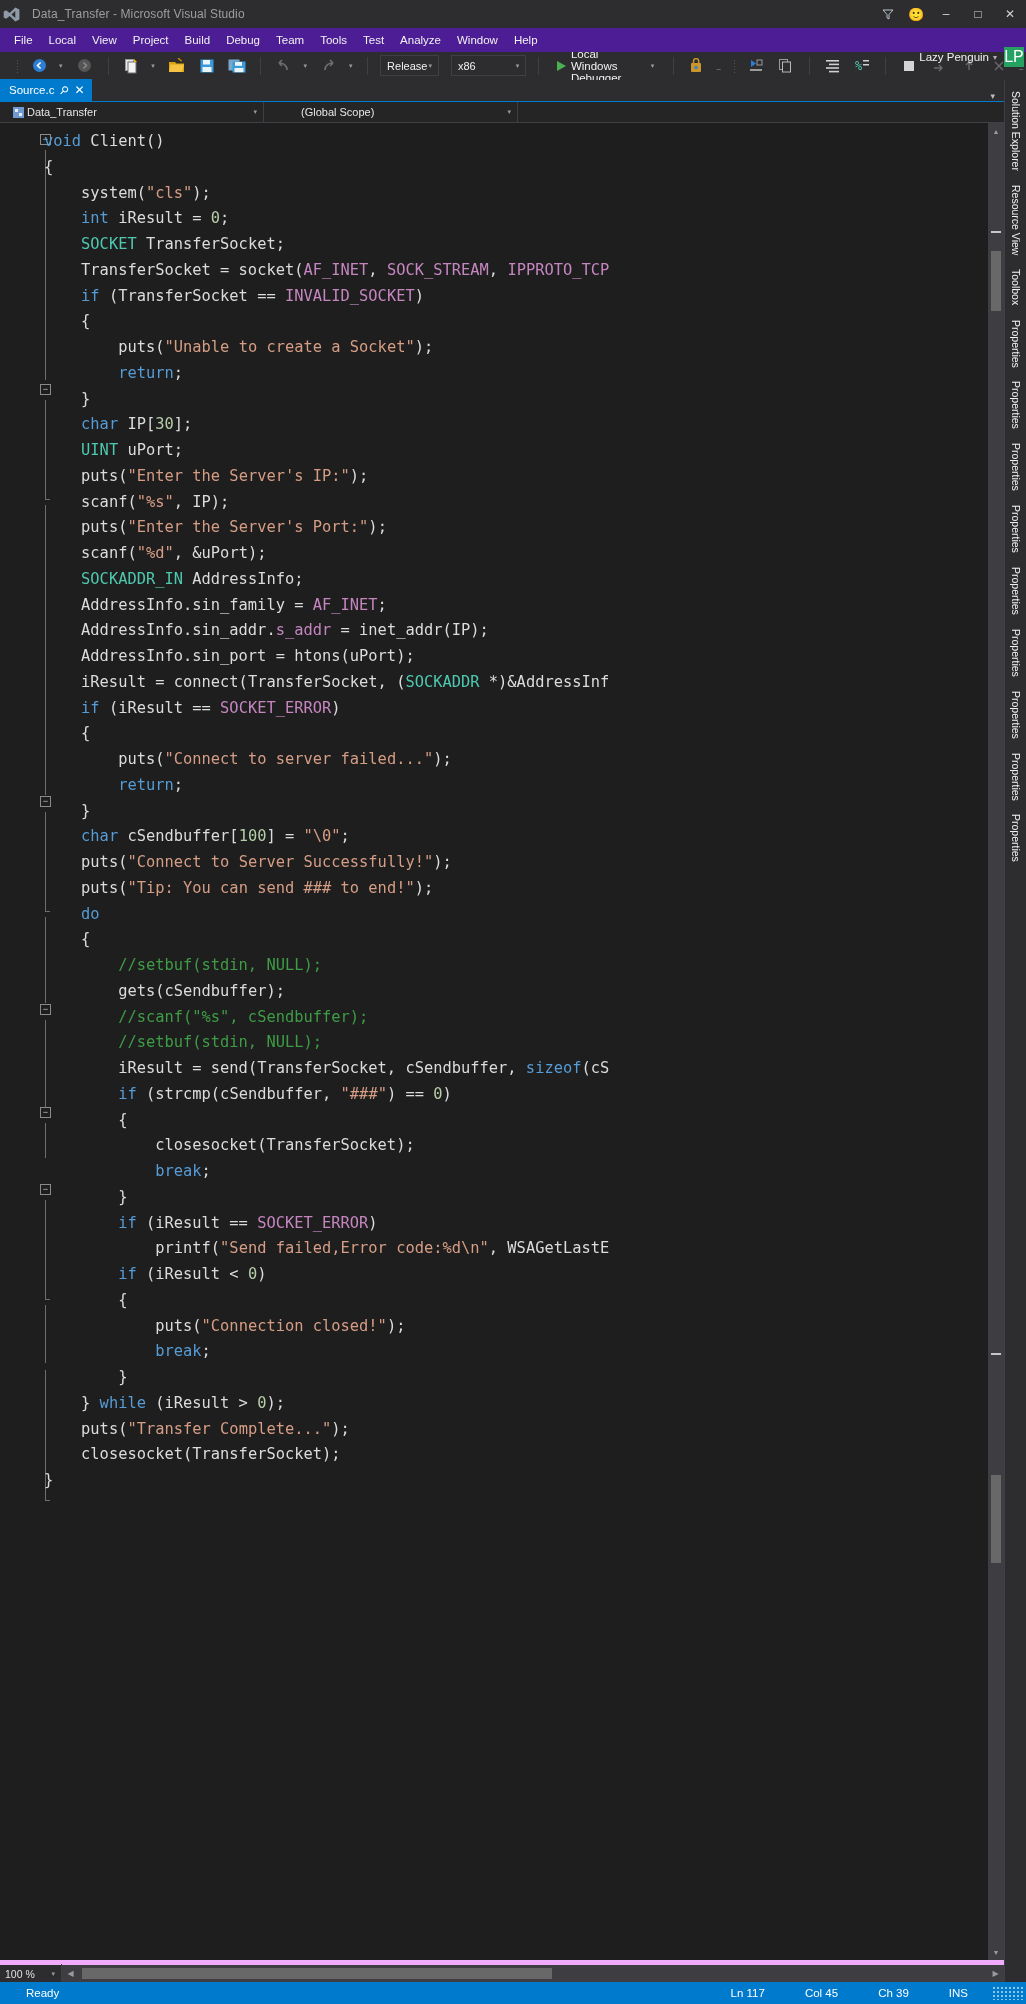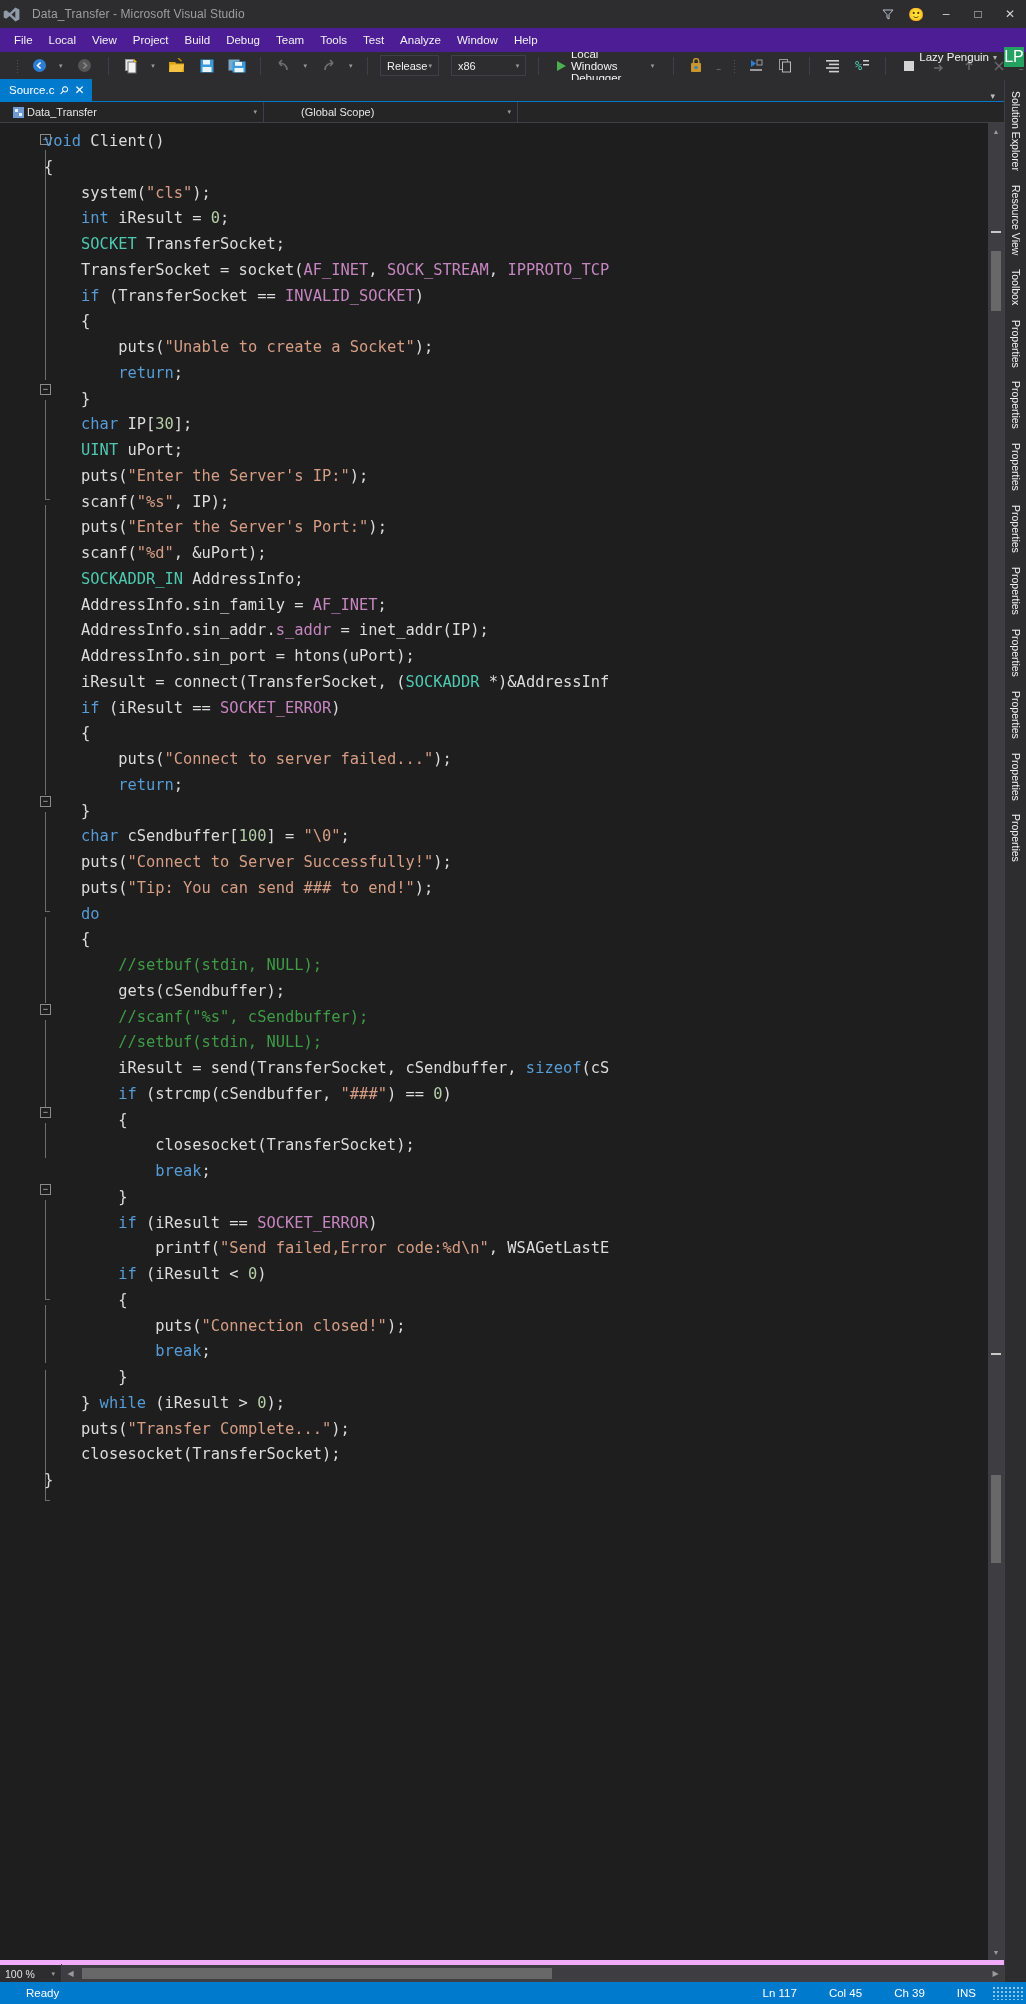--- a/index.html
+++ b/index.html
@@ -132,21 +132,21 @@
   .zoom { width: 62px; height: 20px; display:flex; align-items:center; justify-content:space-between;
      font-size:10.5px; color:#e0e0e0; padding: 0 3px 0 5px; border-right:1px solid #3f3f46;}
   .hscroll { flex:1 1 auto; height:17px; background:#3e3e42; position:relative; display:flex; align-items:center; }
   .hs-left, .hs-right { width:17px; height:17px; display:flex;align-items:center;justify-content:center;
      color:#9a9a9a; font-size:8px; }
   .hthumb { position:absolute; top:3px; height:11px; background:#686868; }
 
   .statusbar { height: 22px; background:#007acc; display:flex; align-items:center;
      color:#fff; font-size:11.5px; flex:0 0 22px; }
   .status-left { padding-left: 26px; }
-  .status-right { margin-left:auto; display:flex; align-items:center; gap:0; }
+  .status-right { margin-left:auto; display:flex; align-items:center; gap:8px; }
   .status-right span { padding: 0 16px; }
   .grip-dots { width:14px; height:14px; margin-right:2px;
      background-image: radial-gradient(rgba(255,255,255,.55) 38%, transparent 40%);
      background-size: 4px 4px; }
 </style>
 </head>
 <body>
 
 <div id="app">
 

